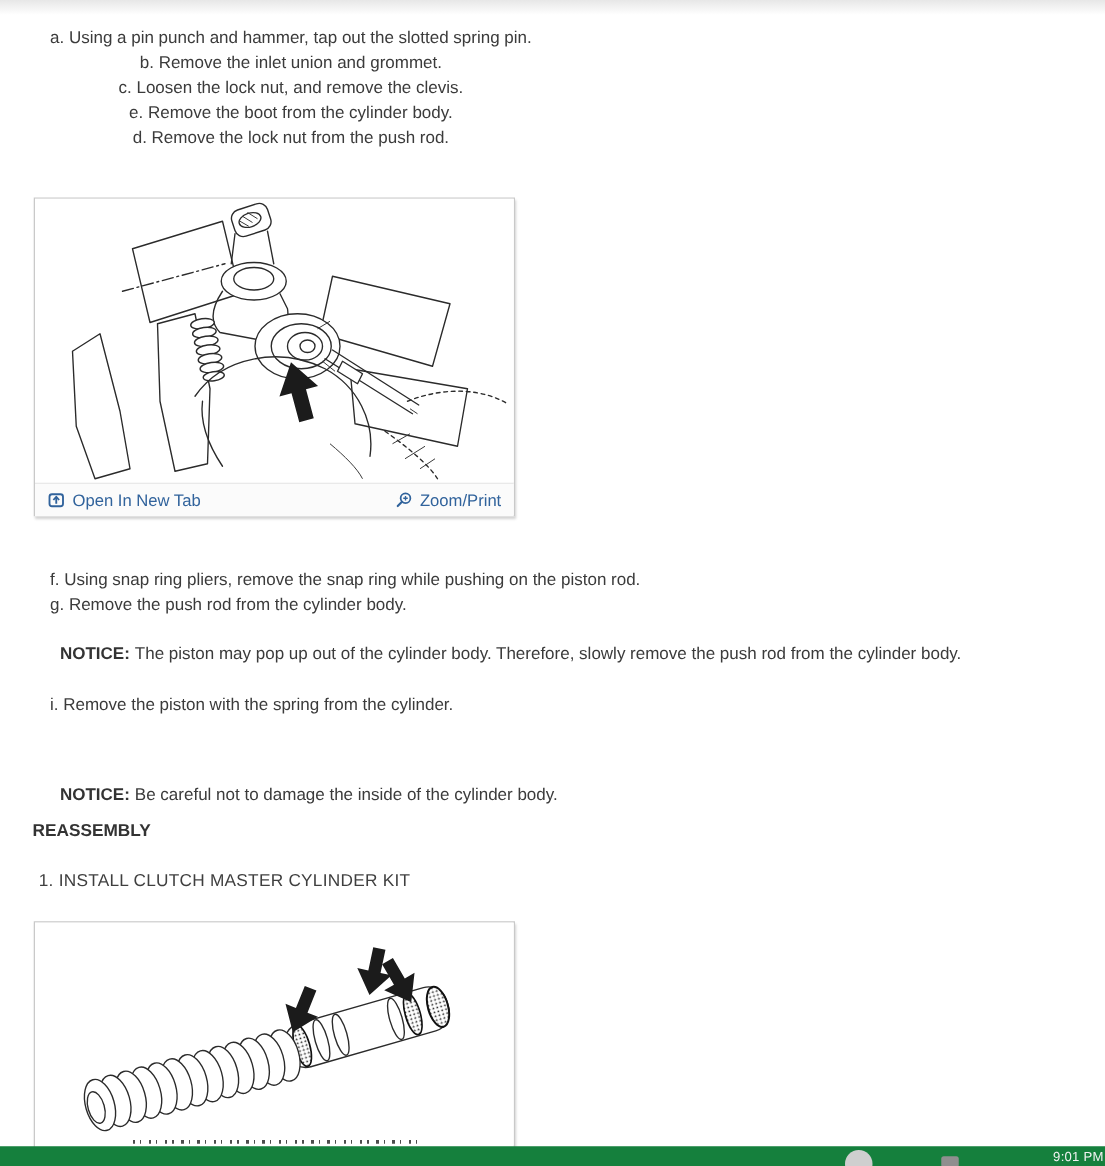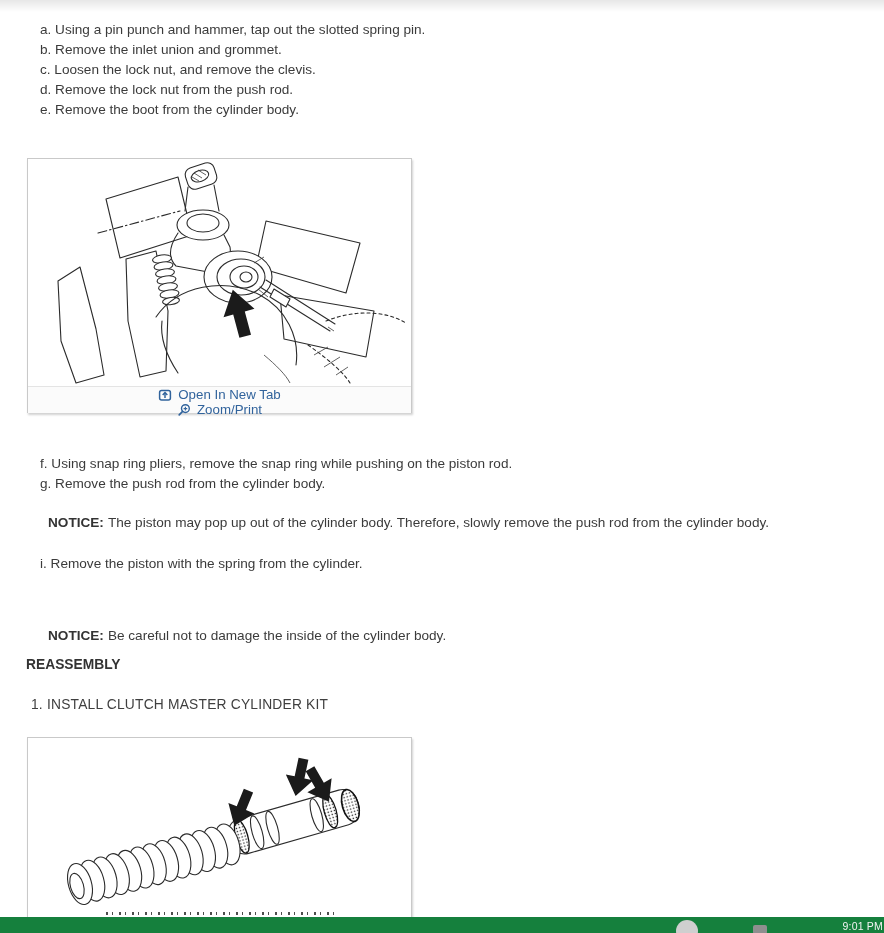--- a/index.html
+++ b/index.html
@@ -28,21 +28,20 @@
   }
   #figure1{top:158px;height:255px;}
   #figure2{top:737px;height:300px;overflow:hidden;}
   .fig-image{position:relative;width:100%;overflow:hidden;background:#fff;}
   #figure1 .fig-image{height:227px;}
   #figure2 .fig-image{height:178px;}
   .fig-footer{
     height:26px;border-top:1px solid #e4e4e4;background:#fbfbfb;
     display:flex;align-items:center;justify-content:space-between;
     padding:0 10px;
-    flex-direction:column;
   }
   .fig-link{
     display:flex;align-items:center;gap:6px;
     color:#31639c;font-size:13.3px;cursor:pointer;text-decoration:none;white-space:nowrap;
   }
   .fig-link svg{display:block;}
   .clip-marks{
     position:absolute;left:78px;top:174px;width:228px;height:3px;opacity:.85;
     background:repeating-linear-gradient(90deg,#2e2e2e 0 2px,transparent 2px 6px,#2e2e2e 6px 7px,transparent 7px 13px);
   }
@@ -63,26 +62,26 @@
   }
   svg .ln{fill:none;stroke:#2b2b2b;stroke-width:1.1;stroke-linejoin:round;stroke-linecap:round;}
   svg .lnf{fill:#ffffff;stroke:#2b2b2b;stroke-width:1.1;stroke-linejoin:round;}
   svg .thin{fill:none;stroke:#3a3a3a;stroke-width:.8;}
 </style>
 </head>
 <body>
 
 <div class="top-fade"></div>
 
-<div class="step-block" style="top:20px;">
+<div class="step-block" style="top:20px;text-align:center;">
   <div class="step-line">a. Using a pin punch and hammer, tap out the slotted spring pin.</div>
   <div class="step-line">b. Remove the inlet union and grommet.</div>
   <div class="step-line">c. Loosen the lock nut, and remove the clevis.</div>
+  <div class="step-line">e. Remove the boot from the cylinder body.</div>
   <div class="step-line">d. Remove the lock nut from the push rod.</div>
-  <div class="step-line">e. Remove the boot from the cylinder body.</div>
 </div>
 
 <div class="figure" id="figure1">
   <div class="fig-image">
     <svg width="383" height="227" viewBox="0 0 383 227">
 
       <polygon class="ln" points="78,40 150,18 164,76 92,99"></polygon>
       <path class="ln" d="M70,74 L152,52" stroke-dasharray="9 3 1.5 3"></path>
       <polygon class="ln" points="238,62 332,84 318,134 228,108"></polygon>
       <polygon class="ln" points="252,136 346,152 338,198 256,180"></polygon>

